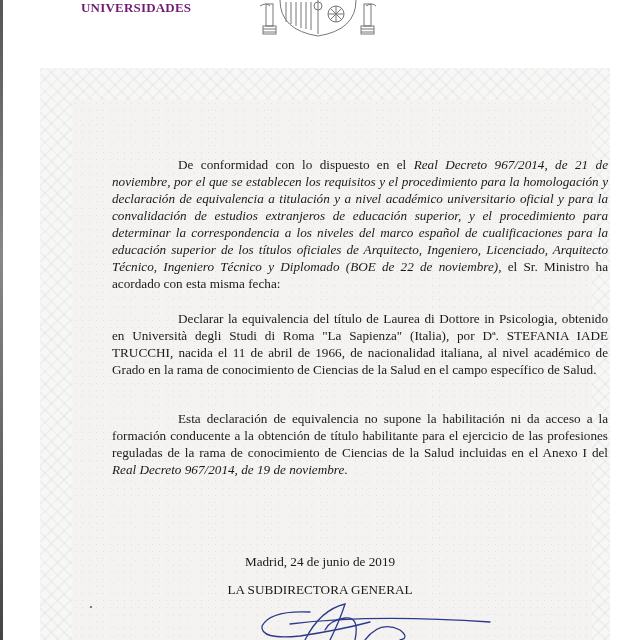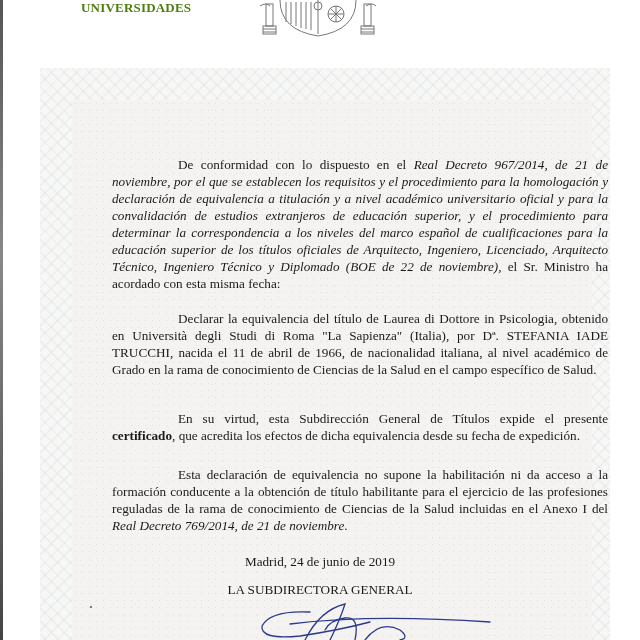--- a/index.html
+++ b/index.html
@@ -9,21 +9,21 @@
     font-family: "Liberation Serif", serif;
     color: #1a1a1a;
   }
   .left-edge {
     position: absolute; left: 0; top: 0; width: 3px; height: 640px;
     background: linear-gradient(#555, #888 40%, #444);
   }
   .header-org {
     position: absolute; left: 81px; top: 0px;
     font-weight: bold; font-size: 13px; letter-spacing: 0.2px;
-    color: #4d7c0f;
+    color: #701a75;
   }
   .coat {
     position: absolute; left: 258px; top: 0; width: 130px; height: 38px;
   }
   .security-frame {
     position: absolute; left: 40px; top: 68px; width: 570px; height: 580px;
     background:
       repeating-linear-gradient(45deg, rgba(200,205,210,0.18) 0 2px, transparent 2px 9px),
       repeating-linear-gradient(-45deg, rgba(200,205,210,0.18) 0 2px, transparent 2px 9px),
       #f7f7f6;
@@ -81,22 +81,21 @@
     <path d="M2 6 q6 -4 10 0 M108 6 q6 -4 10 0"></path>
   </g>
 </svg>
 
 <div class="security-frame"></div>
 <div class="inner-paper"></div>
 
 <div class="body-text">
   <p class="p1"><span>De conformidad con lo dispuesto en el </span><i>Real Decreto 967/2014, de 21 de noviembre, por el que se establecen los requisitos y el procedimiento para la homologación y declaración de equivalencia a titulación y a nivel académico universitario oficial y para la convalidación de estudios extranjeros de educación superior, y el procedimiento para determinar la correspondencia a los niveles del marco español de cualificaciones para la educación superior de los títulos oficiales de Arquitecto, Ingeniero, Licenciado, Arquitecto Técnico, Ingeniero Técnico y Diplomado (BOE de 22 de noviembre)</i><span>, el Sr. Ministro ha acordado con esta misma fecha:</span></p>
   <p class="p2">Declarar la equivalencia del título de Laurea di Dottore in Psicologia, obtenido en Università degli Studi di Roma "La Sapienza" (Italia), por Dª. STEFANIA IADE TRUCCHI, nacida el 11 de abril de 1966, de nacionalidad italiana, al nivel académico de Grado en la rama de conocimiento de Ciencias de la Salud en el campo específico de Salud.</p>
-  <p class="p3"><span>En su virtud, esta Subdirección General de Títulos expide el presente </span><b>certificado</b><span>, que acredita los efectos de dicha equivalencia desde su fecha de expedición.</span></p>
-  <p class="p4"><span>Esta declaración de equivalencia no supone la habilitación ni da acceso a la formación conducente a la obtención de título habilitante para el ejercicio de las profesiones reguladas de la rama de conocimiento de Ciencias de la Salud incluidas en el Anexo I del </span><i>Real Decreto 769/2014, de 21 de noviembre</i><span>.</span></p>
+  <p class="p4"><span>Esta declaración de equivalencia no supone la habilitación ni da acceso a la formación conducente a la obtención de título habilitante para el ejercicio de las profesiones reguladas de la rama de conocimiento de Ciencias de la Salud incluidas en el Anexo I del </span><i>Real Decreto 967/2014, de 19 de noviembre</i><span>.</span></p>
 </div>
 
 <div class="place-date">Madrid, 24 de junio de 2019</div>
 <div class="signer">LA SUBDIRECTORA GENERAL</div>
 <div class="dot"></div>
 
 <svg class="signature" viewBox="0 0 250 40">
   <g fill="none" stroke="#2d3a8c" stroke-width="1.3" stroke-linecap="round">
     <path d="M60 12 Q20 10 12 26 Q10 40 50 36 Q90 30 120 22"></path>
     <path d="M55 40 Q70 10 95 4 Q90 20 80 40"></path>

